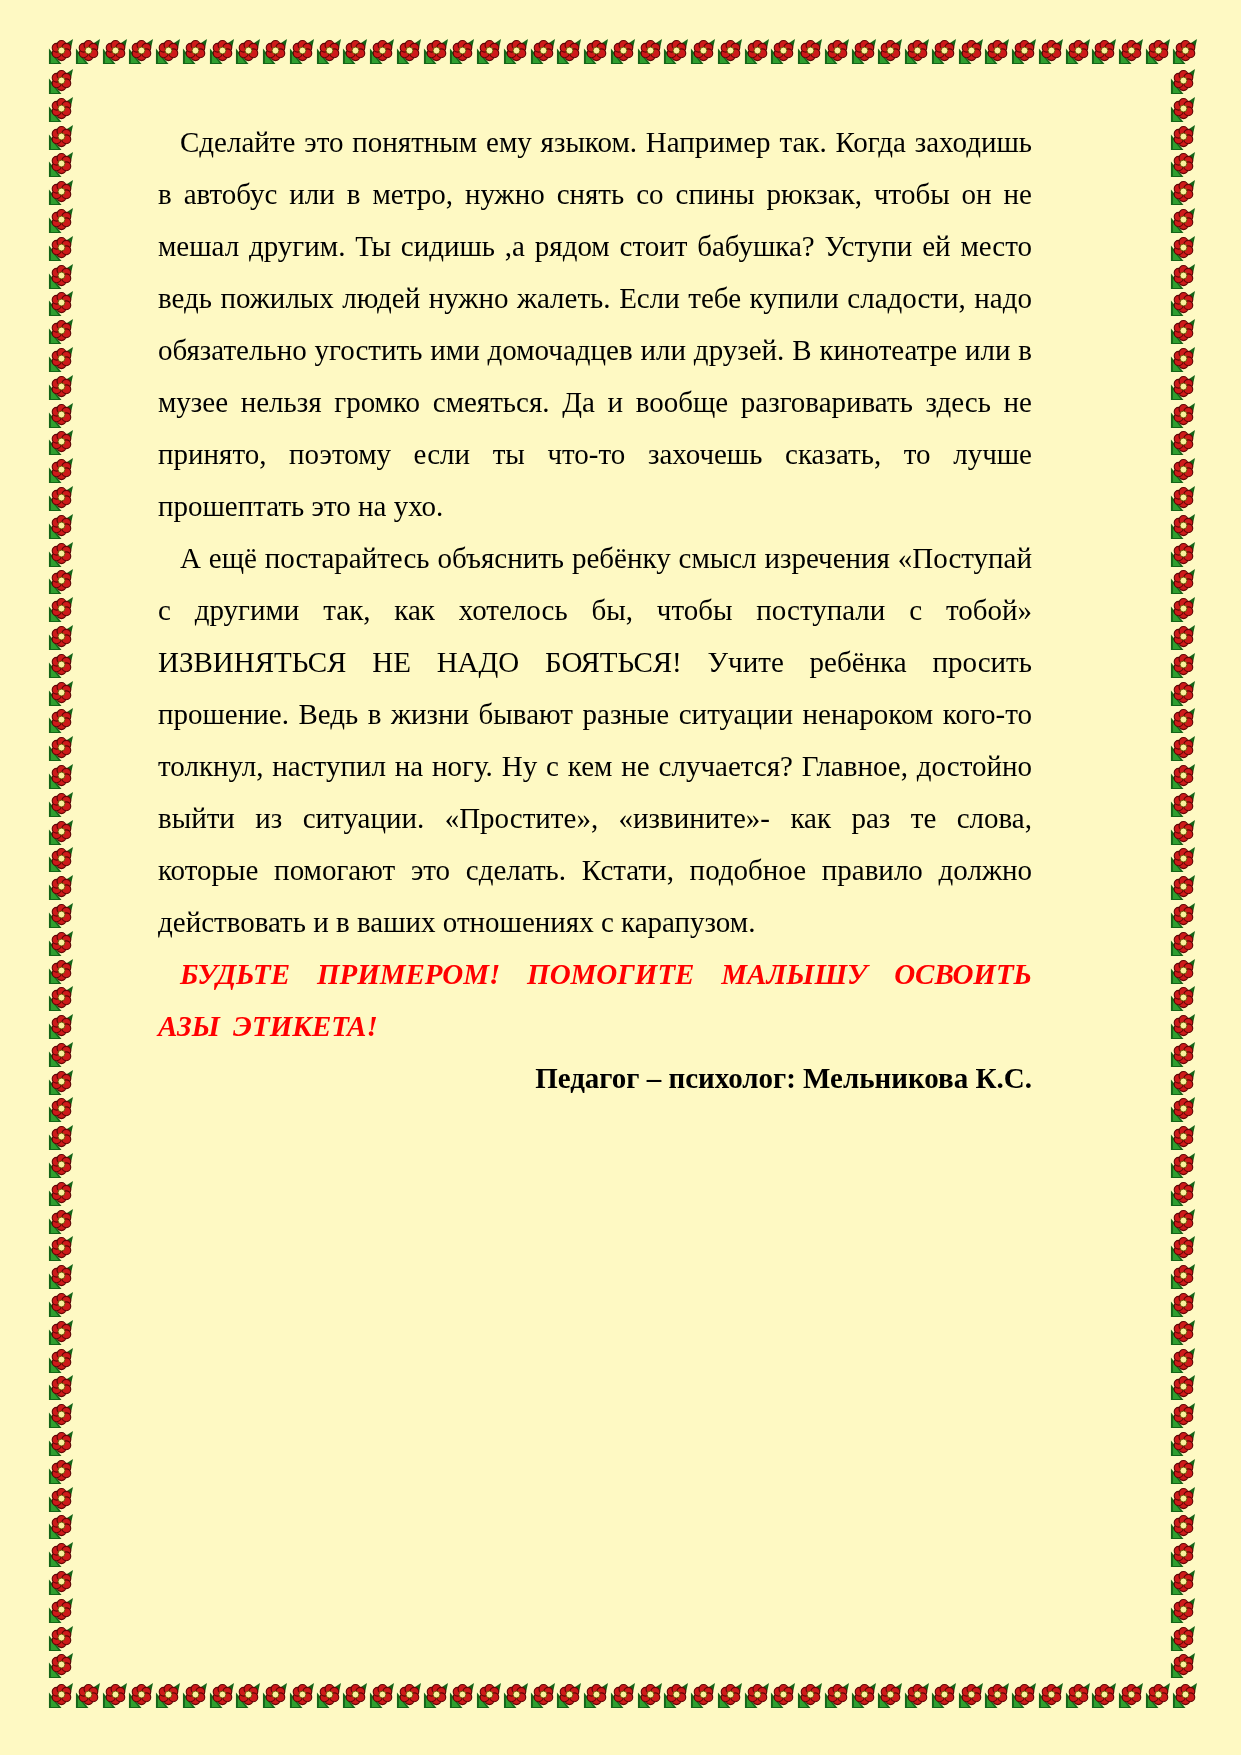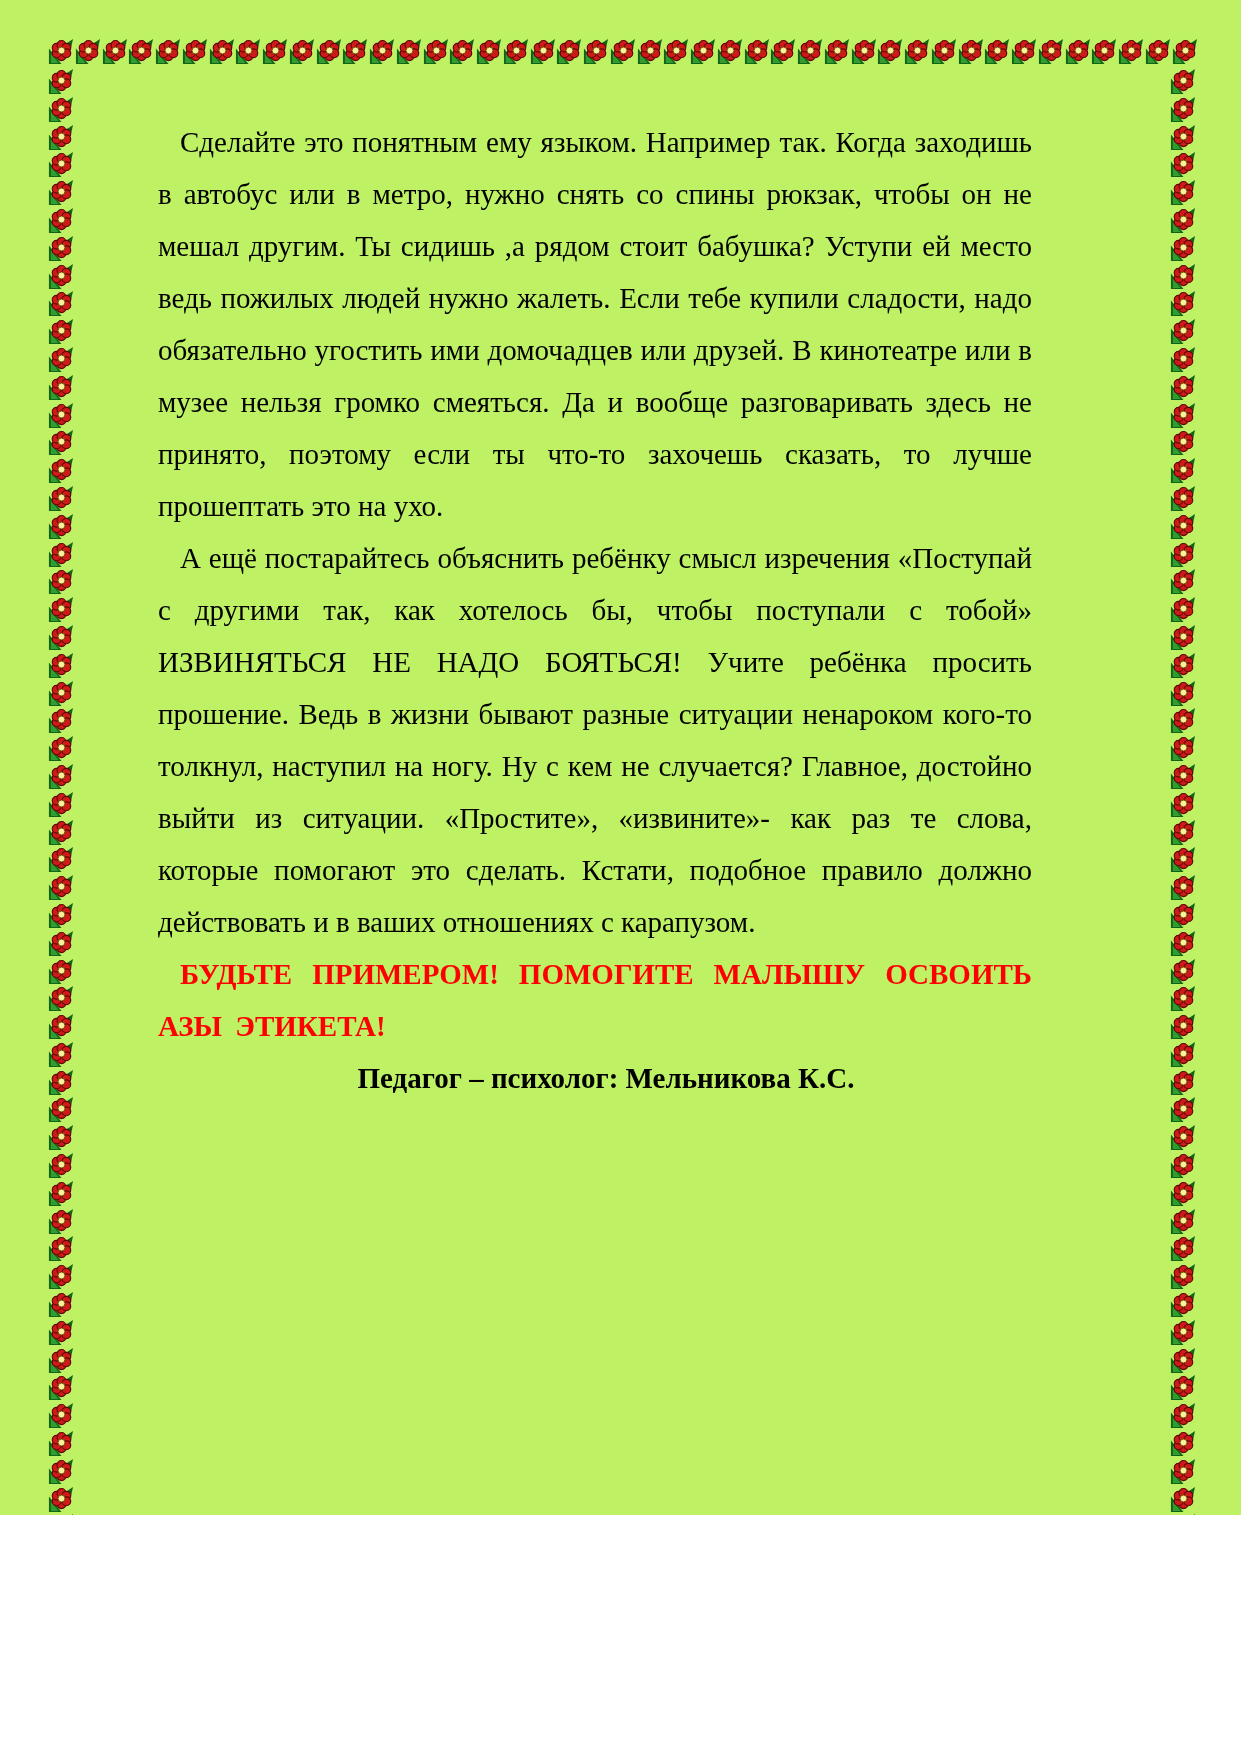--- a/index.html
+++ b/index.html
@@ -3,22 +3,22 @@
 <meta charset="utf-8">
 <style>
   html, body {
     margin: 0;
     padding: 0;
     background: #ffffff;
   }
   #page {
     position: relative;
     width: 1241px;
-    height: 1515px;
-    background: #bef264;
+    height: 1755px;
+    background: #fef9c3;
     overflow: hidden;
     font-family: "Liberation Serif", "DejaVu Serif", serif;
   }
   
   #border-frame {
     position: absolute;
     left: 48px;
     top: 38px;
     width: 1150px;
     height: 1672px;
@@ -61,24 +61,25 @@
     text-align: justify;
   }
   #doc-body p {
     margin: 0;
     text-indent: 22px;
   }
   p.highlight {
     color: #ff0000;
     font-weight: bold;
     word-spacing: 6px;
+    font-style: italic;
   }
   p.signature {
     margin-top: 158px;
-    text-align: center;
+    text-align: right;
     font-weight: bold;
     text-indent: 0;
   }
 </style>
 </head>
 <body>
 
 <div id="page">
 
   <div id="border-frame">

